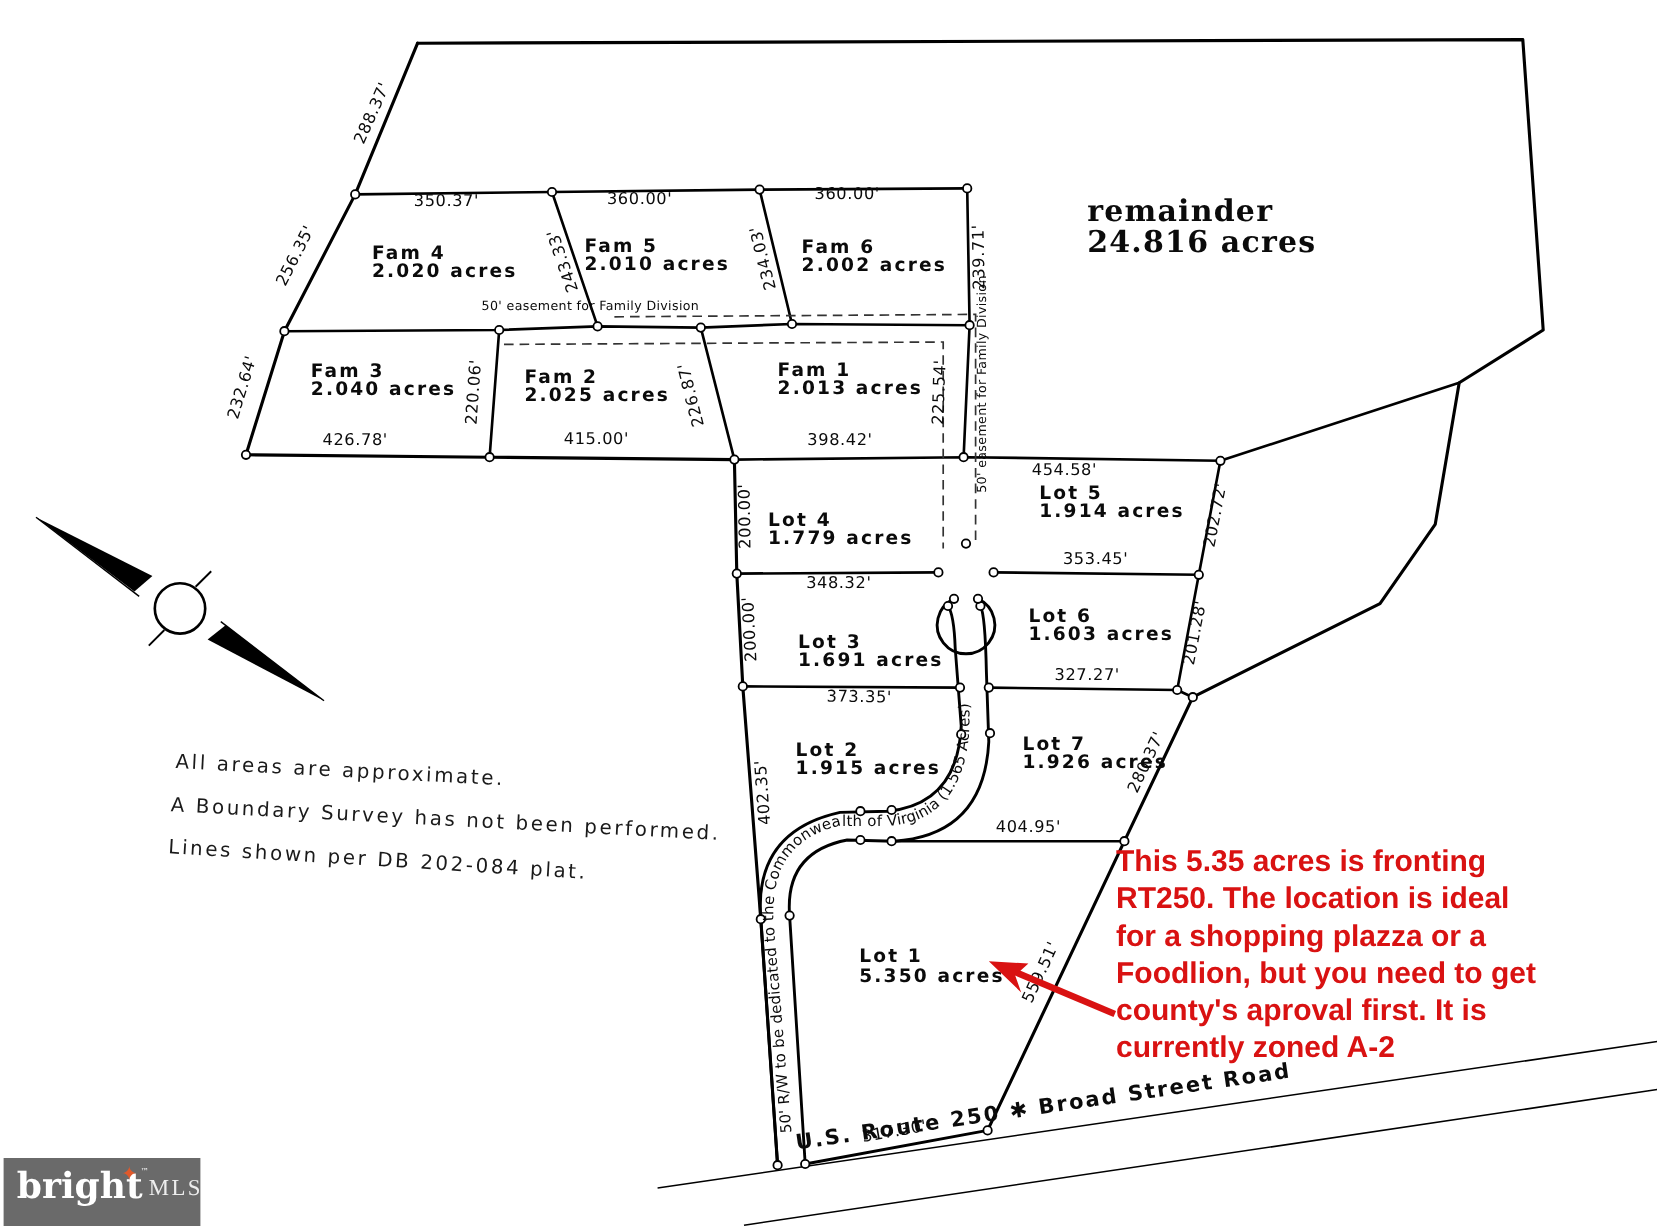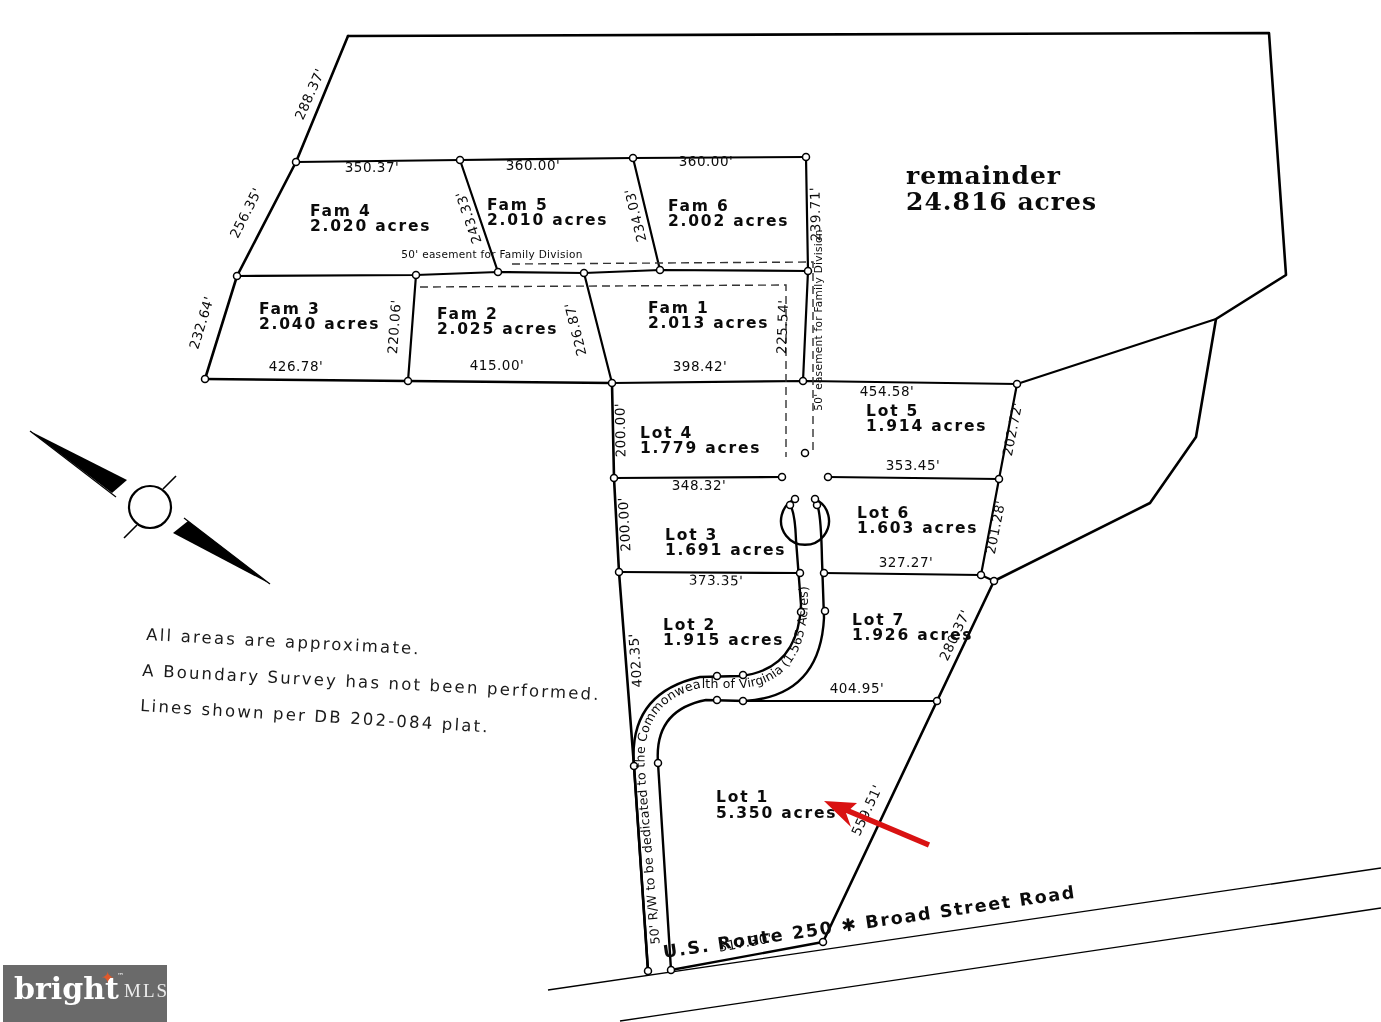--- a/index.html
+++ b/index.html
@@ -215,20 +215,28 @@
     <text class="note" transform="translate(140,711) rotate(3.5)">Lines shown per DB 202-084 plat.</text>
   </g>
 
   <g>
     <path d="M929 845 L846 810" stroke="#d91212" stroke-width="5.5" fill="none"></path>
     <polygon points="824,801 857,803 846,813 851,827" fill="#d91212"></polygon>
   </g>
 </svg>
 
 
+<div class="annotation">
+  <div>This 5.35 acres is fronting</div>
+  <div>RT250. The location is ideal</div>
+  <div>for a shopping plazza or a</div>
+  <div>Foodlion, but you need to get</div>
+  <div>county's aproval first. It is</div>
+  <div>currently zoned A-2</div>
+</div>
 
 
 <div class="logo">
   <span class="logo-bright">bright</span>
   <span class="logo-star">✦</span>
   <span class="logo-tm">™</span>
   <span class="logo-mls">MLS</span>
 </div>
 
 </div>

